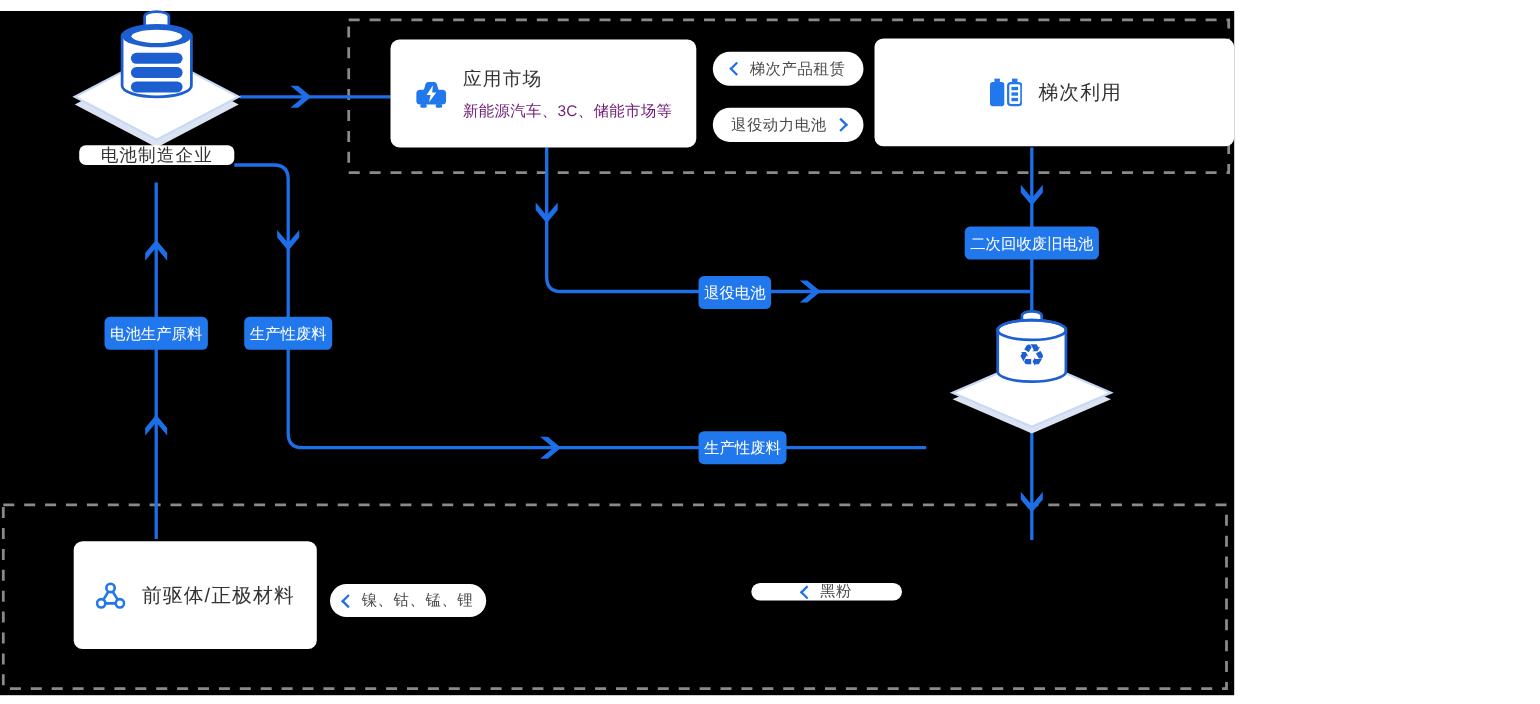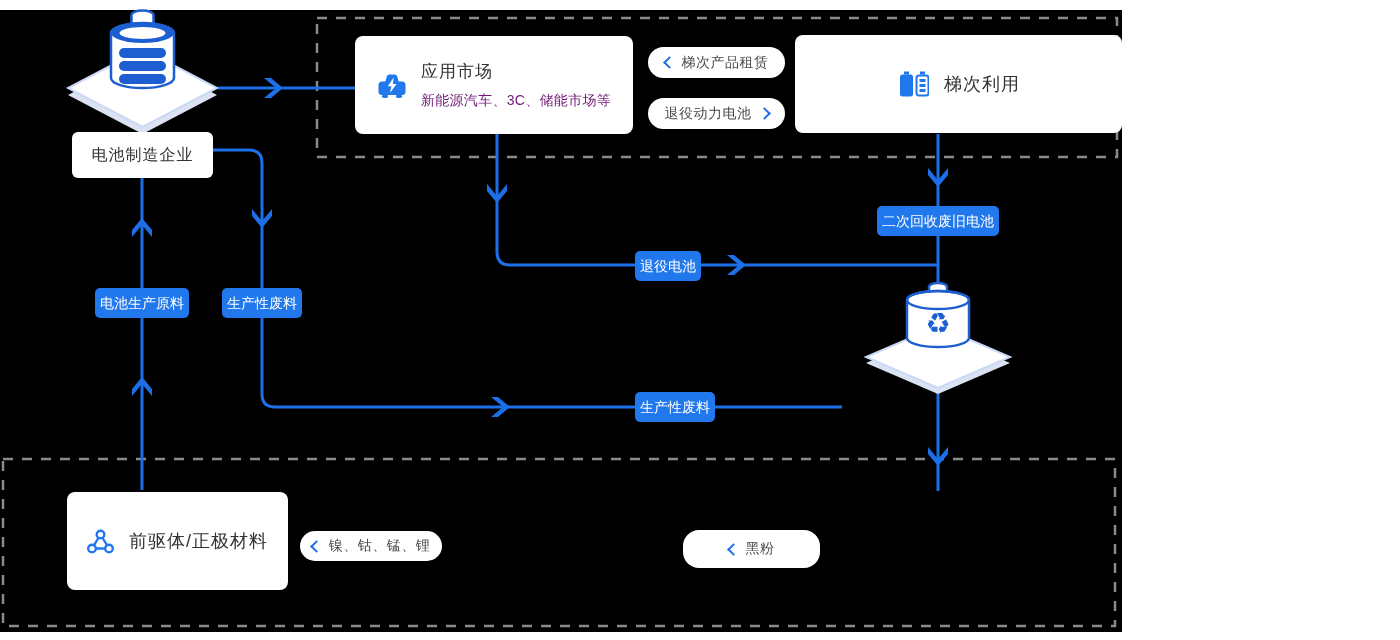--- a/index.html
+++ b/index.html
@@ -11,27 +11,27 @@
   .card .title{font-size:18px;color:#333;font-weight:500;letter-spacing:1px}
   .card-app{left:355px;top:36px;width:278px;height:98px;gap:14px}
   .card-app .texts{display:flex;flex-direction:column;gap:9px}
   .card-app .title{font-size:17px}
   .card-app .subtitle{font-size:14px;color:#701a75;letter-spacing:0.3px}
   .card-echelon{left:795px;top:35px;width:327px;height:98px}
   .card-precursor{left:67px;top:492px;width:221px;height:98px}
   .card-wet{left:448px;top:493px;width:224px;height:99px}
   .card-dry{left:825px;top:490px;width:225px;height:103px}
   .plate{position:absolute;background:#fff;border-radius:6px;display:flex;align-items:center;justify-content:center;font-size:16px;color:#333;letter-spacing:1px}
-  .plate-mfr{left:72px;top:132px;width:141px;height:46px}
+  .plate-mfr{left:72px;top:132px;width:141px;height:18px}
   .plate-tianneng{left:840px;top:390px;width:196px;height:36px;font-size:17px}
   .pill{position:absolute;background:#fff;border-radius:16px;display:flex;align-items:center;justify-content:center;gap:8px;font-size:14px;color:#4a4a4a;letter-spacing:0.5px}
   .pill-lease{left:648px;top:47px;width:137px;height:31px}
   .pill-retired{left:648px;top:98px;width:137px;height:31px}
   .pill-nicomnli{left:300px;top:531px;width:142px;height:30px}
-  .pill-black{left:683px;top:530px;width:137px;height:38px}
+  .pill-black{left:683px;top:530px;width:137px;height:16px}
   .chev{width:7px;height:7px;border-left:2.5px solid #1d6fe8;border-bottom:2.5px solid #1d6fe8;flex:0 0 auto}
   .chev.left{transform:rotate(45deg)}
   .chev.right{transform:rotate(-135deg)}
   .badge{position:absolute;transform:translate(-50%,-50%);background:#2177ec;color:#fff;font-size:14px;line-height:1;padding:8px 5px;border-radius:5px;white-space:nowrap}
   .b1{left:668px;top:266px}
   .b2{left:938px;top:221px}
   .b3{left:142px;top:303px}
   .b4{left:262px;top:303px}
   .b5{left:675px;top:407px}
 </style>

